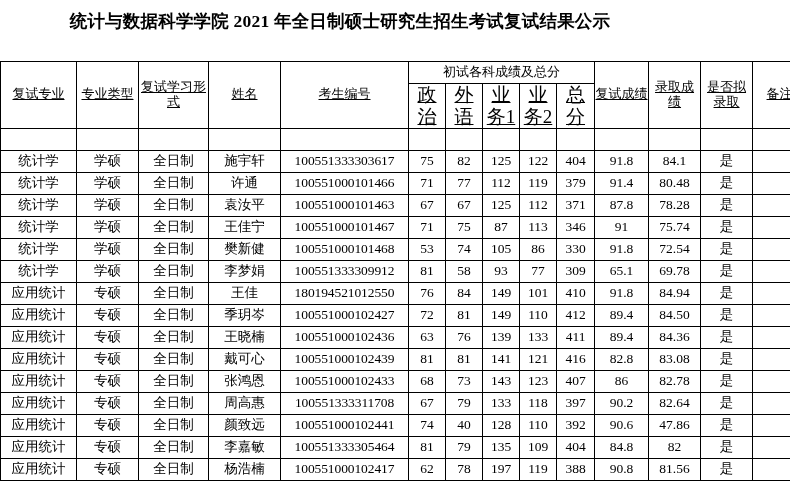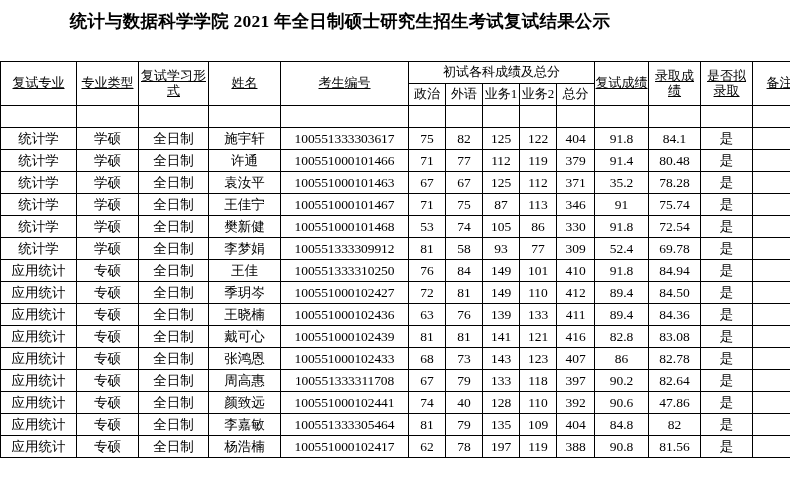--- a/index.html
+++ b/index.html
@@ -50,21 +50,22 @@
   .hdr-cell {
     font-size: 13px;
     padding: 2px 1px;
   }
   .hdr-tall {
     height: 42px;
     text-decoration: underline;
   }
   .sub-hdr {
     height: 40px;
-    font-size: 13px;
+    font-size: 19px;
+    text-decoration: underline;
   }
   .row-cell {
     height: 21.5px;
     font-size: 13.5px;
   }
   .num-cell {
     font-family: "Liberation Serif", "DejaVu Serif", serif;
   }
   .id-cell {
     letter-spacing: -0.1px;
@@ -183,21 +184,21 @@
           <td class="row-cell">统计学</td>
           <td class="row-cell">学硕</td>
           <td class="row-cell">全日制</td>
           <td class="row-cell">袁汝平</td>
           <td class="row-cell id-cell num-cell">100551000101463</td>
           <td class="row-cell">67</td>
           <td class="row-cell">67</td>
           <td class="row-cell">125</td>
           <td class="row-cell">112</td>
           <td class="row-cell">371</td>
-          <td class="row-cell">35.2</td>
+          <td class="row-cell">87.8</td>
           <td class="row-cell">78.28</td>
           <td class="row-cell">是</td>
           <td class="row-cell"></td>
         </tr>
         <tr>
           <td class="row-cell">统计学</td>
           <td class="row-cell">学硕</td>
           <td class="row-cell">全日制</td>
           <td class="row-cell">王佳宁</td>
           <td class="row-cell id-cell num-cell">100551000101467</td>
@@ -231,31 +232,31 @@
           <td class="row-cell">统计学</td>
           <td class="row-cell">学硕</td>
           <td class="row-cell">全日制</td>
           <td class="row-cell">李梦娟</td>
           <td class="row-cell id-cell num-cell">100551333309912</td>
           <td class="row-cell">81</td>
           <td class="row-cell">58</td>
           <td class="row-cell">93</td>
           <td class="row-cell">77</td>
           <td class="row-cell">309</td>
-          <td class="row-cell">52.4</td>
+          <td class="row-cell">65.1</td>
           <td class="row-cell">69.78</td>
           <td class="row-cell">是</td>
           <td class="row-cell"></td>
         </tr>
         <tr>
           <td class="row-cell">应用统计</td>
           <td class="row-cell">专硕</td>
           <td class="row-cell">全日制</td>
           <td class="row-cell">王佳</td>
-          <td class="row-cell id-cell num-cell">100551333310250</td>
+          <td class="row-cell id-cell num-cell">180194521012550</td>
           <td class="row-cell">76</td>
           <td class="row-cell">84</td>
           <td class="row-cell">149</td>
           <td class="row-cell">101</td>
           <td class="row-cell">410</td>
           <td class="row-cell">91.8</td>
           <td class="row-cell">84.94</td>
           <td class="row-cell">是</td>
           <td class="row-cell"></td>
         </tr>

